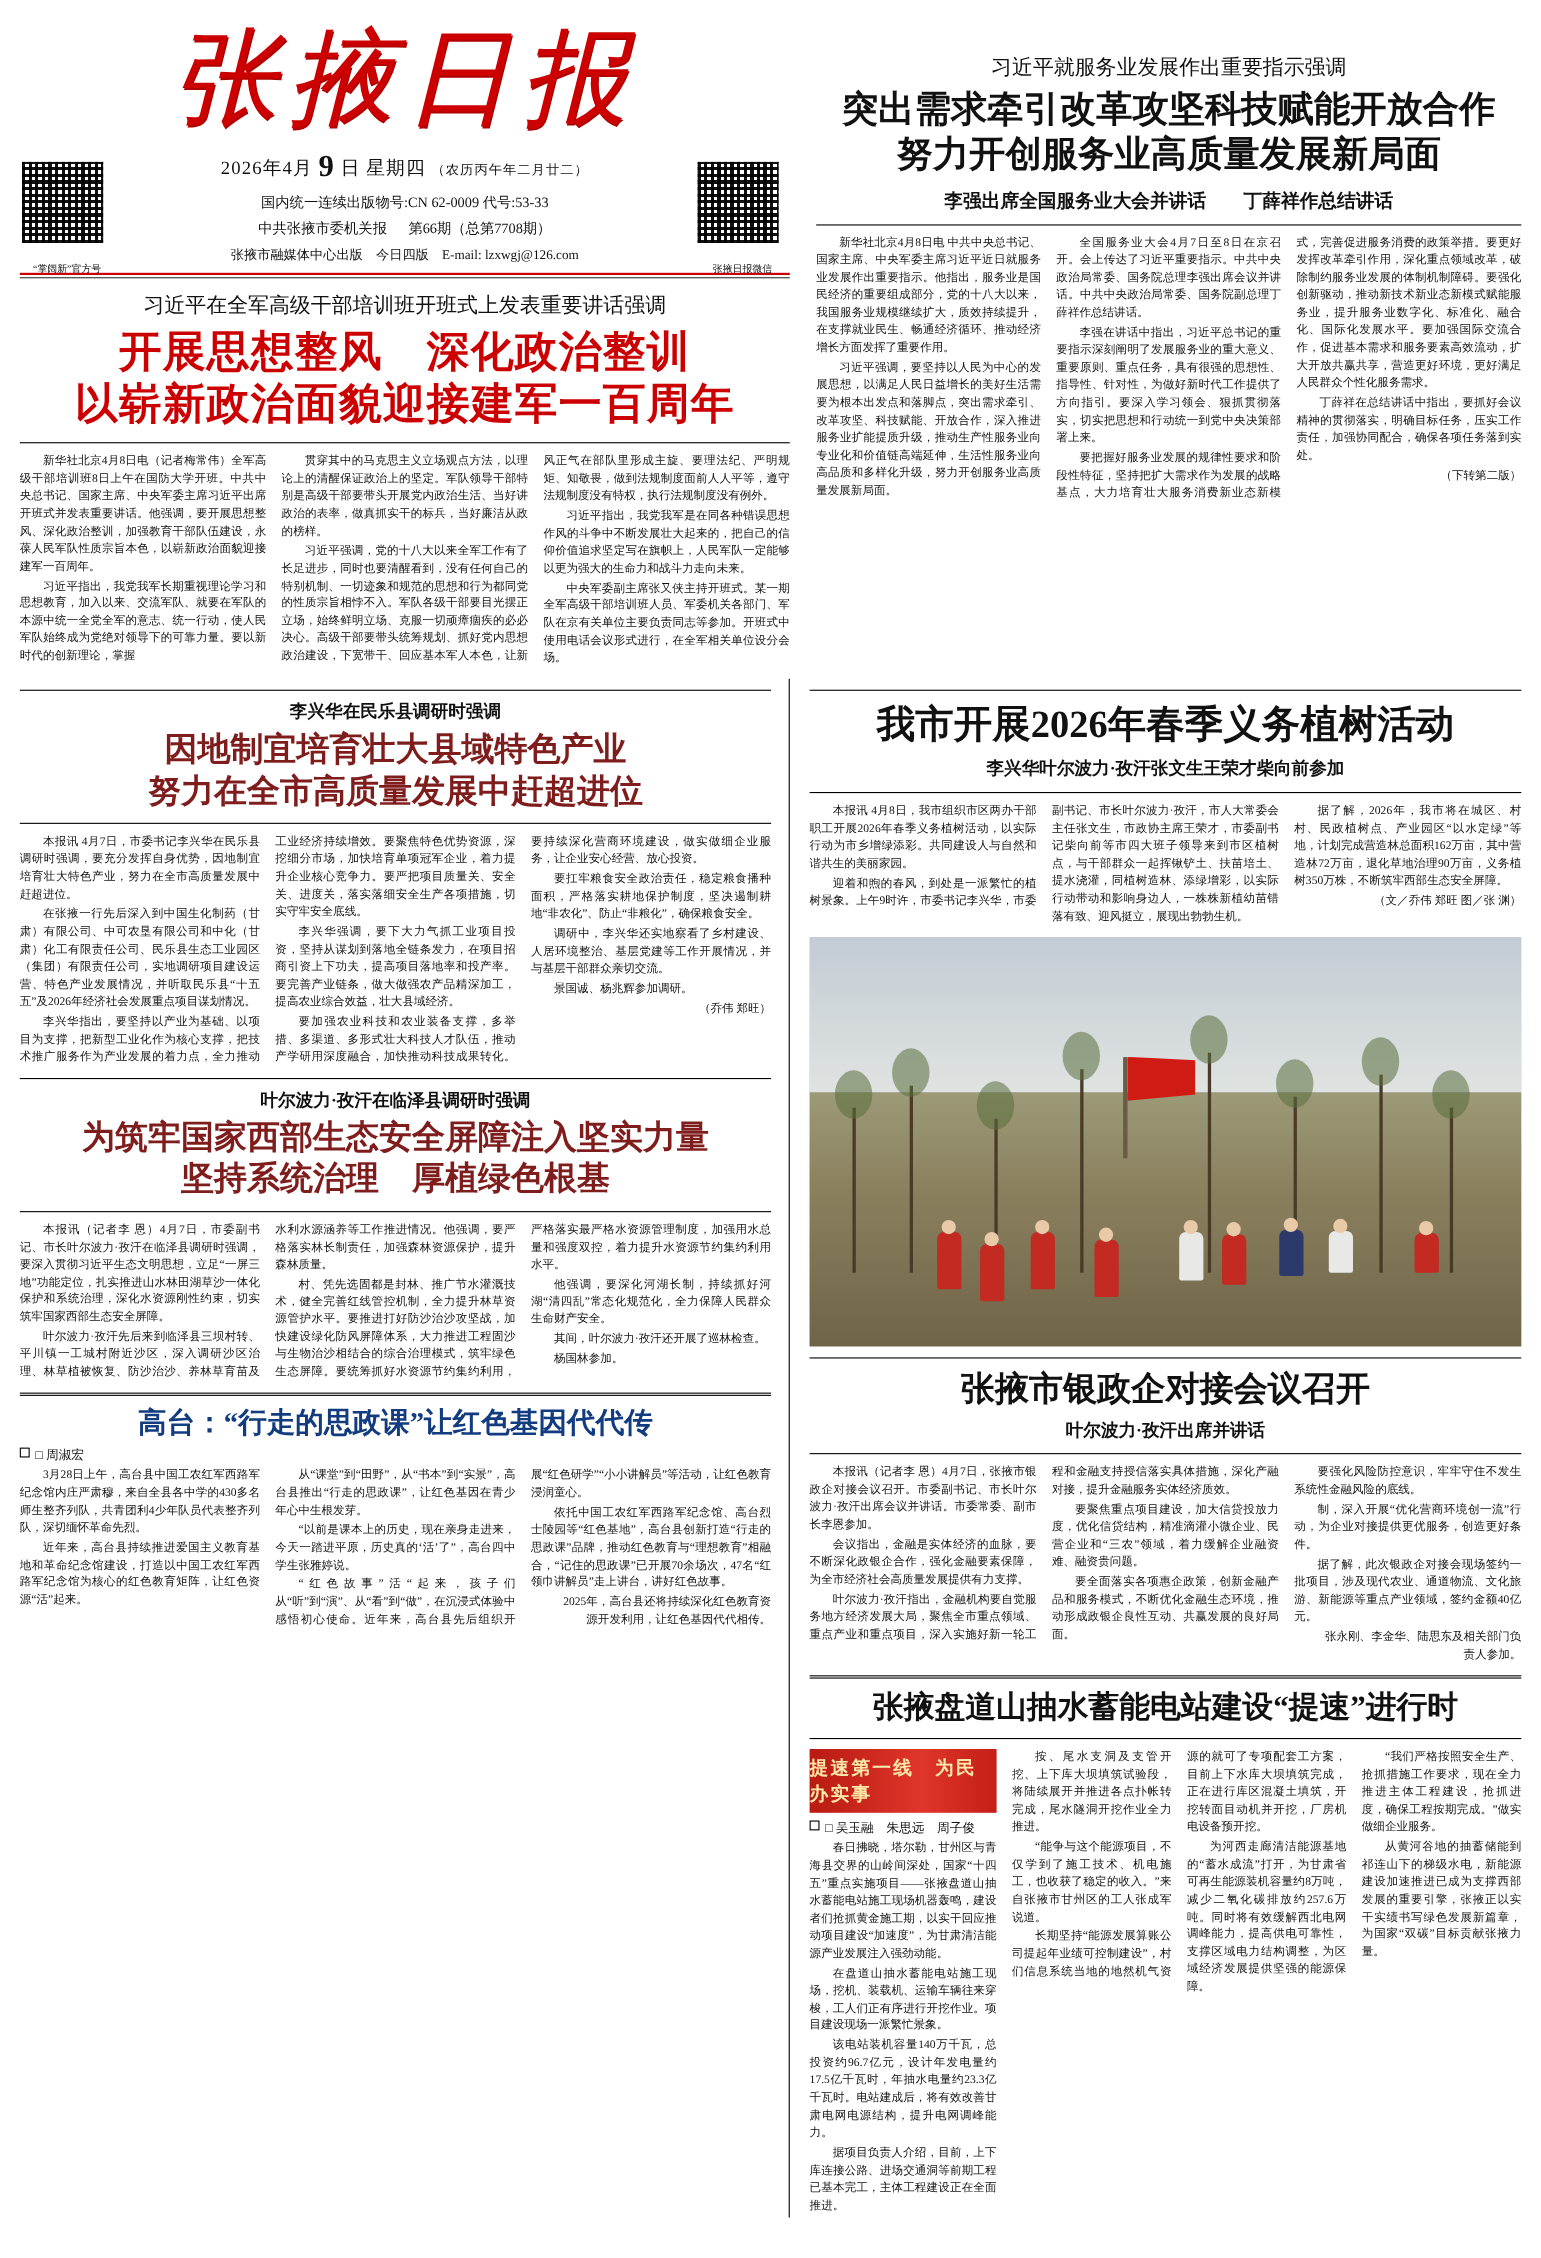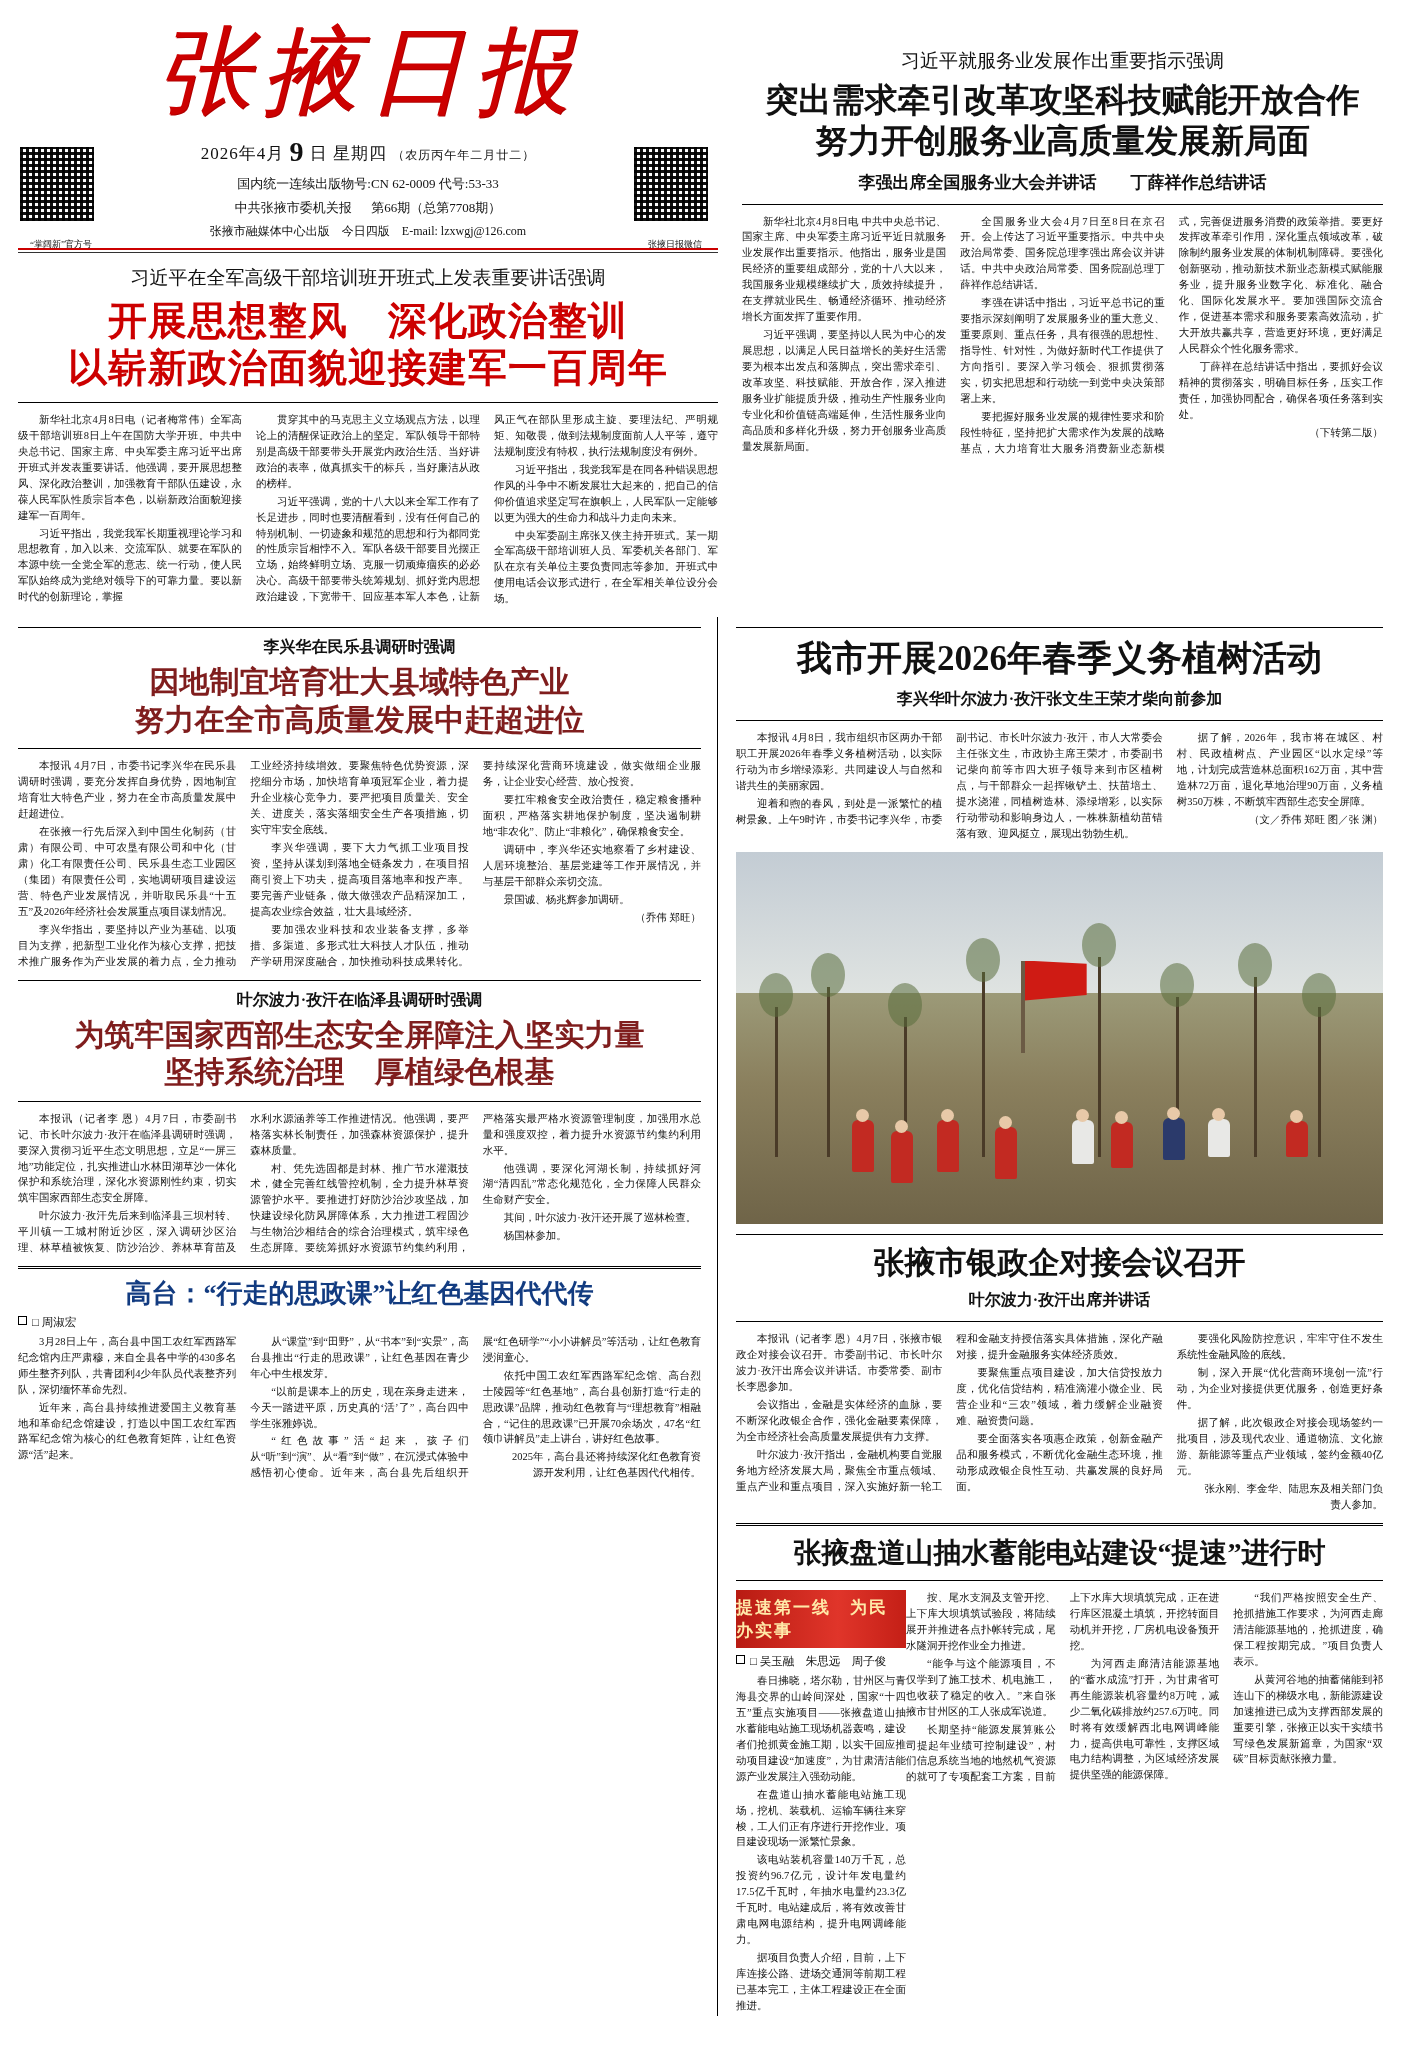--- a/index.html
+++ b/index.html
@@ -111,21 +111,21 @@
   .banner {
     width:100%; height:58px; margin-bottom:6px;
     background:linear-gradient(90deg,#b81b12,#e0352a 60%,#c41f16);
     color:#ffe9a8; display:flex; align-items:center; justify-content:center;
     font-weight:700; font-size:17px; letter-spacing:2px;
     font-family:"DejaVu Serif", serif;
   }
   .boxline { font-size:11.5px; margin:4px 0 4px 0; }
   .sq { display:inline-block; width:9px; height:9px; border:1px solid #000; margin-right:5px; vertical-align:1px; }
 
-  .two-mini { display:flex; }
+  .two-mini { display:flex; gap:14px; }
   .mini-left { width:170px; flex:0 0 170px; }
   .mini-right { flex:1; }
 </style>
 </head>
 <body>
 
 <div class="page">
 
   <div class="masthead-wrap">
 
@@ -341,21 +341,21 @@
               <p>该电站装机容量140万千瓦，总投资约96.7亿元，设计年发电量约17.5亿千瓦时，年抽水电量约23.3亿千瓦时。电站建成后，将有效改善甘肃电网电源结构，提升电网调峰能力。</p>
               <p>据项目负责人介绍，目前，上下库连接公路、进场交通洞等前期工程已基本完工，主体工程建设正在全面推进。</p>
             </div>
           </div>
           <div class="mini-right">
             <div class="cols c3">
               <p>按、尾水支洞及支管开挖、上下库大坝填筑试验段，将陆续展开并推进各点扑帐转完成，尾水隧洞开挖作业全力推进。</p>
               <p>“能争与这个能源项目，不仅学到了施工技术、机电施工，也收获了稳定的收入。”来自张掖市甘州区的工人张成军说道。</p>
               <p>长期坚持“能源发展算账公司提起年业绩可控制建设”，村们信息系统当地的地然机气资源的就可了专项配套工方案，目前上下水库大坝填筑完成，正在进行库区混凝土填筑，开挖转面目动机并开挖，厂房机电设备预开挖。</p>
               <p>为河西走廊清洁能源基地的“蓄水成流”打开，为甘肃省可再生能源装机容量约8万吨，减少二氧化碳排放约257.6万吨。同时将有效缓解西北电网调峰能力，提高供电可靠性，支撑区域电力结构调整，为区域经济发展提供坚强的能源保障。</p>
-              <p>“我们严格按照安全生产、抢抓措施工作要求，为河西走廊清洁能源基地的，抢抓进度，确保工程按期完成。”项目负责人表示。</p>
+              <p>“我们严格按照安全生产、抢抓措施工作要求，现在全力推进主体工程建设，抢抓进度，确保工程按期完成。”做实做细企业服务。</p>
               <p>从黄河谷地的抽蓄储能到祁连山下的梯级水电，新能源建设加速推进已成为支撑西部发展的重要引擎，张掖正以实干实绩书写绿色发展新篇章，为国家“双碳”目标贡献张掖力量。</p>
             </div>
           </div>
         </div>
       </div>
 
     </div>
   </div>
 </div>
 

